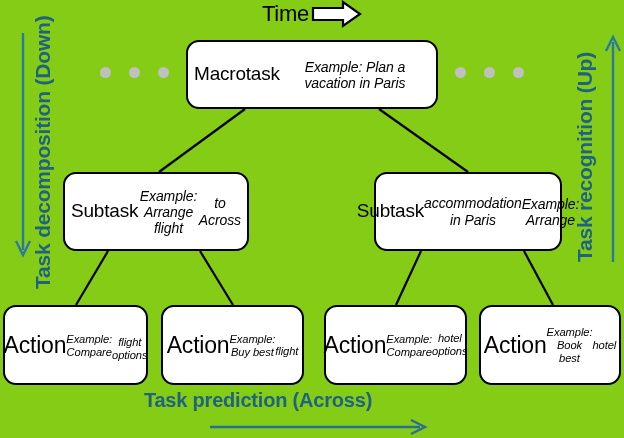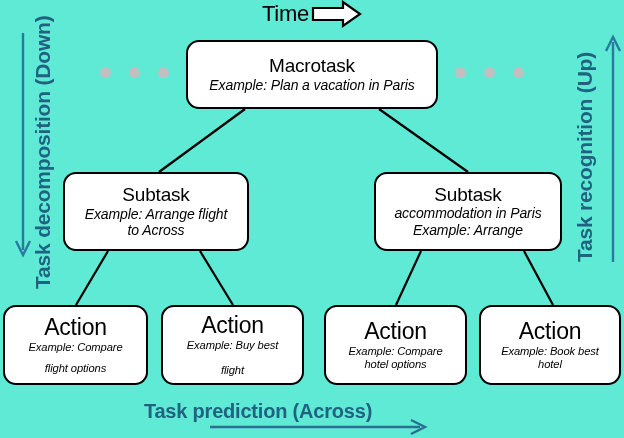--- a/index.html
+++ b/index.html
@@ -4,21 +4,21 @@
 <style>
   html, body {
     margin: 0;
     padding: 0;
     background: #ffffff;
   }
   #diagram-root {
     position: relative;
     width: 624px;
     height: 438px;
-    background: #5eead4;
+    background: #84cc16;
     font-family: "Liberation Sans", sans-serif;
     overflow: hidden;
   }
 
   
   #edge-layer {
     position: absolute;
     left: 0;
     top: 0;
     width: 624px;
@@ -27,21 +27,20 @@
   }
 
   
   .node-box {
     position: absolute;
     box-sizing: border-box;
     border: 2.2px solid #000000;
     border-radius: 13px;
     background: #ffffff;
     display: flex;
-    flex-direction: column;
     align-items: center;
     justify-content: center;
     text-align: center;
     color: #000000;
     padding: 2px 6px;
   }
   .node-title {
     font-size: 19px;
     line-height: 1.08;
     letter-spacing: -0.2px;
@@ -101,21 +100,21 @@
   #label-recognition {
     left: 454px;
     top: 145px;
     width: 262px;
     font-size: 21px;
     text-align: center;
     transform: rotate(-90deg);
   }
   #label-prediction {
     left: 0px;
-    top: 400px;
+    top: 389px;
     width: 516px;
     font-size: 20px;
     text-align: center;
   }
 
   
   #label-time {
     position: absolute;
     left: 262px;
     top: 1px;

